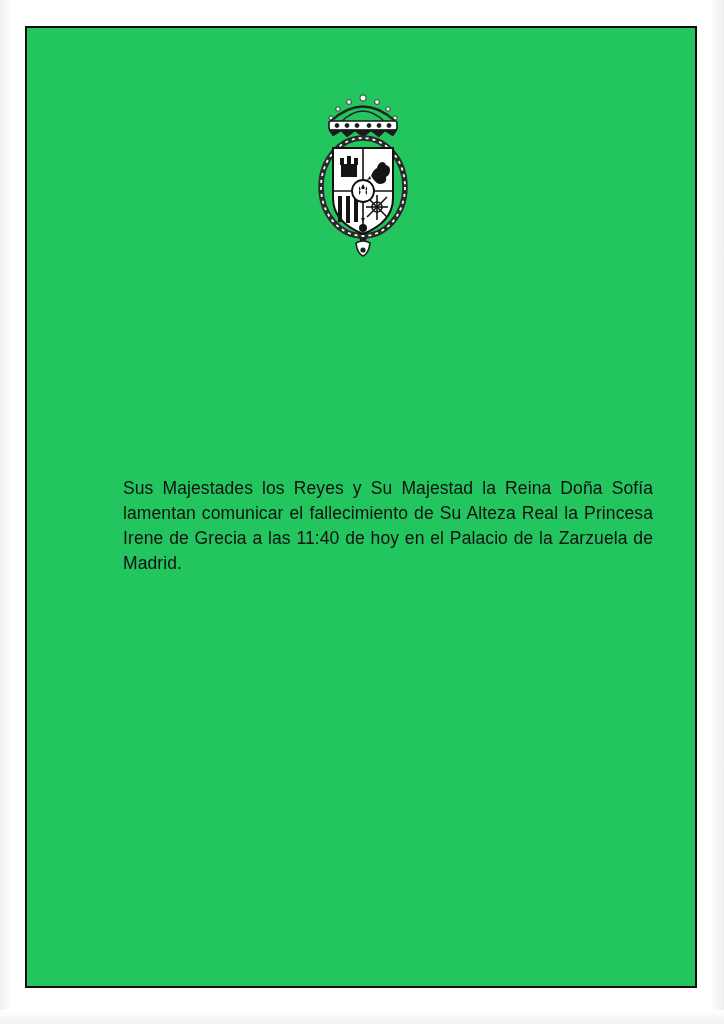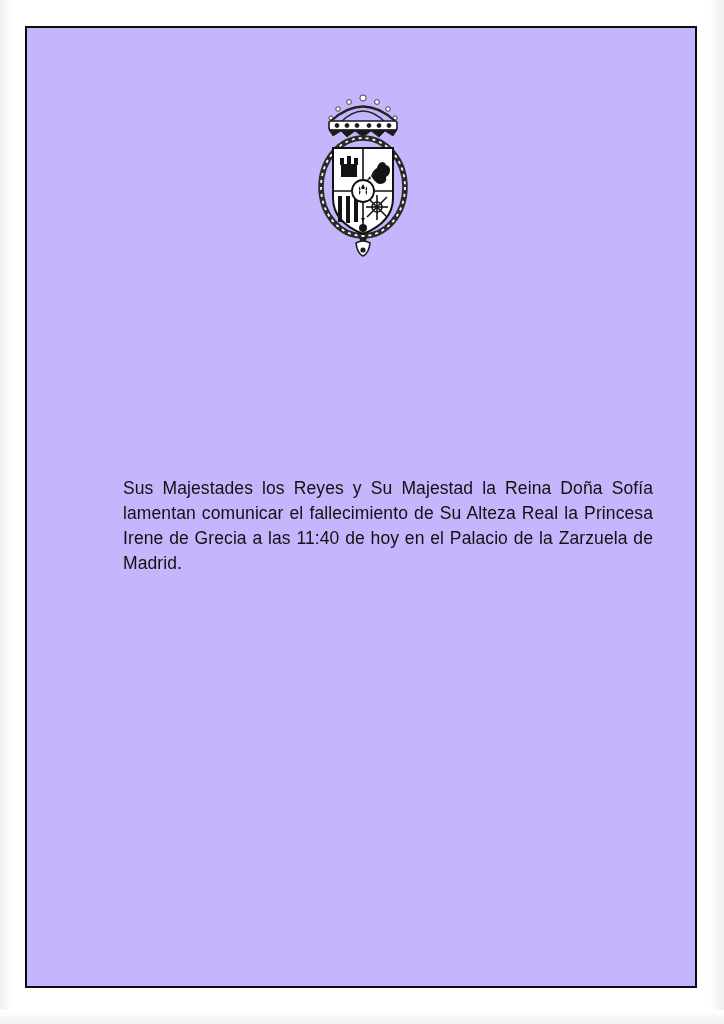--- a/index.html
+++ b/index.html
@@ -24,21 +24,21 @@
   }
 
   
   .frame {
     position: absolute;
     left: 25px;
     top: 26px;
     width: 672px;
     height: 962px;
     border: 2px solid #0d0d0d;
-    background: #c4b5fd;
+    background: #22c55e;
     box-sizing: border-box;
   }
 
   
   .edge-left {
     position: absolute;
     left: 0; top: 0;
     width: 12px; height: 1024px;
     background: linear-gradient(to right, #f1f1f1, #ffffff);
   }

